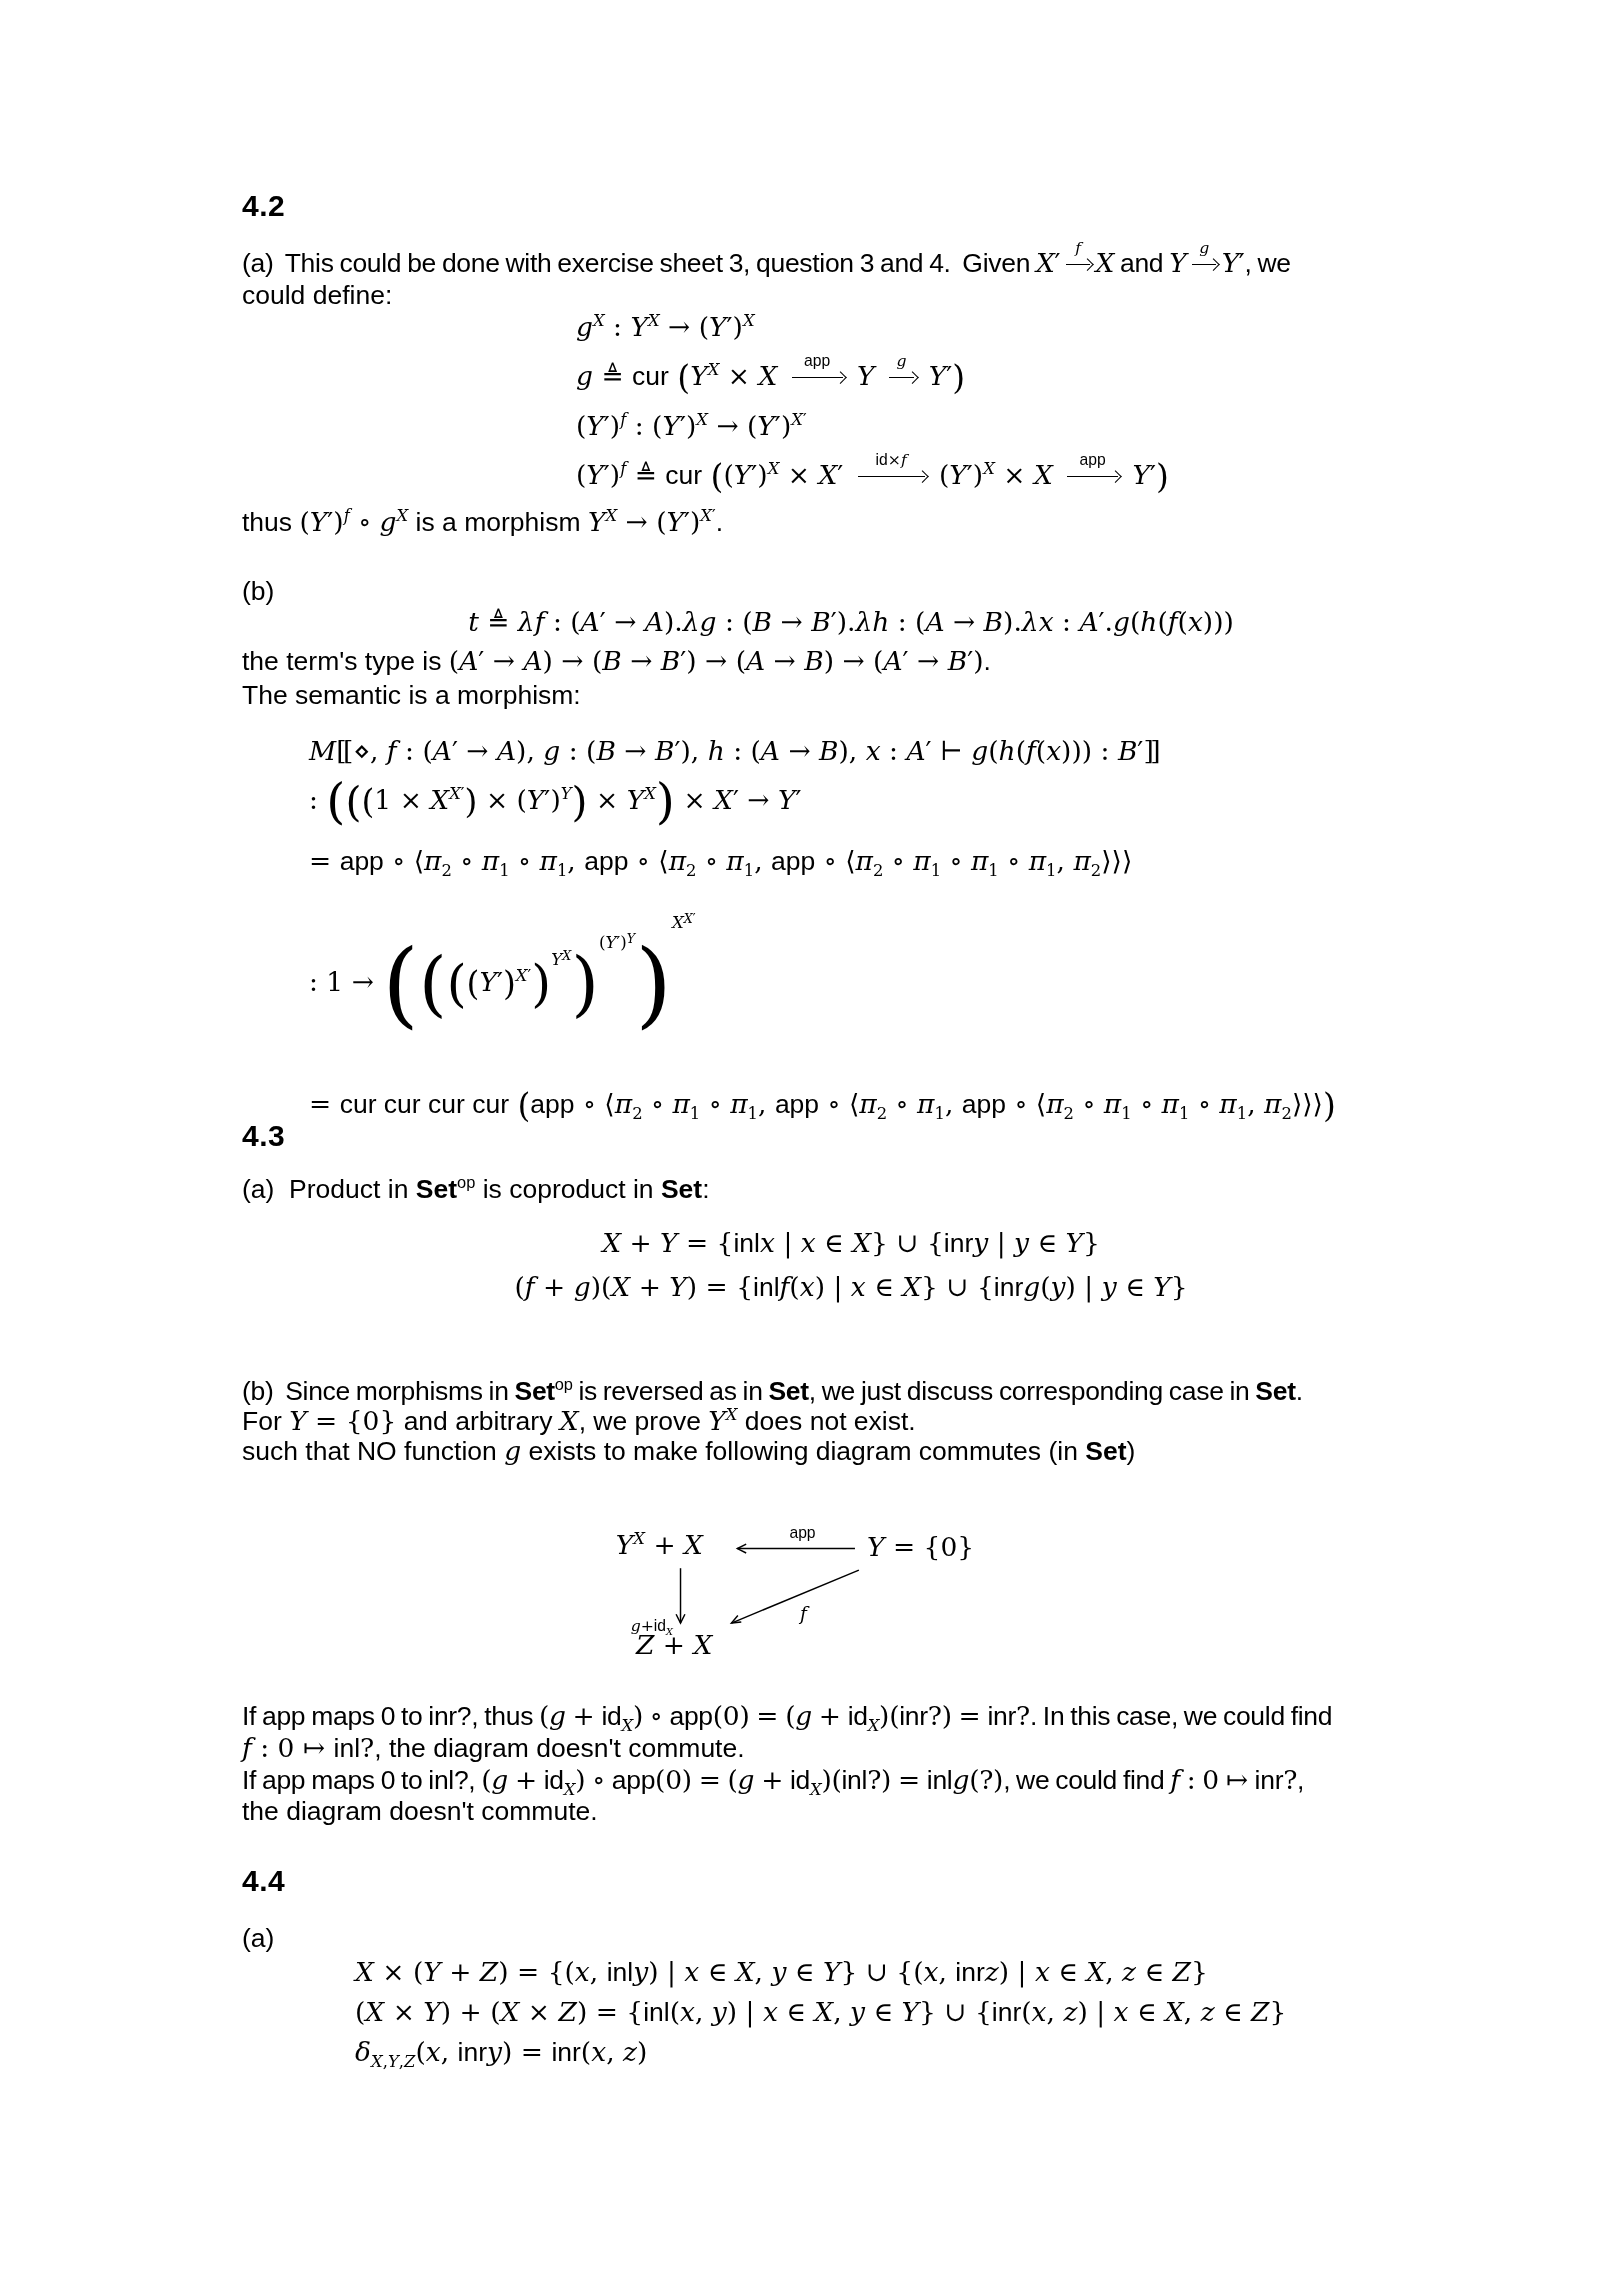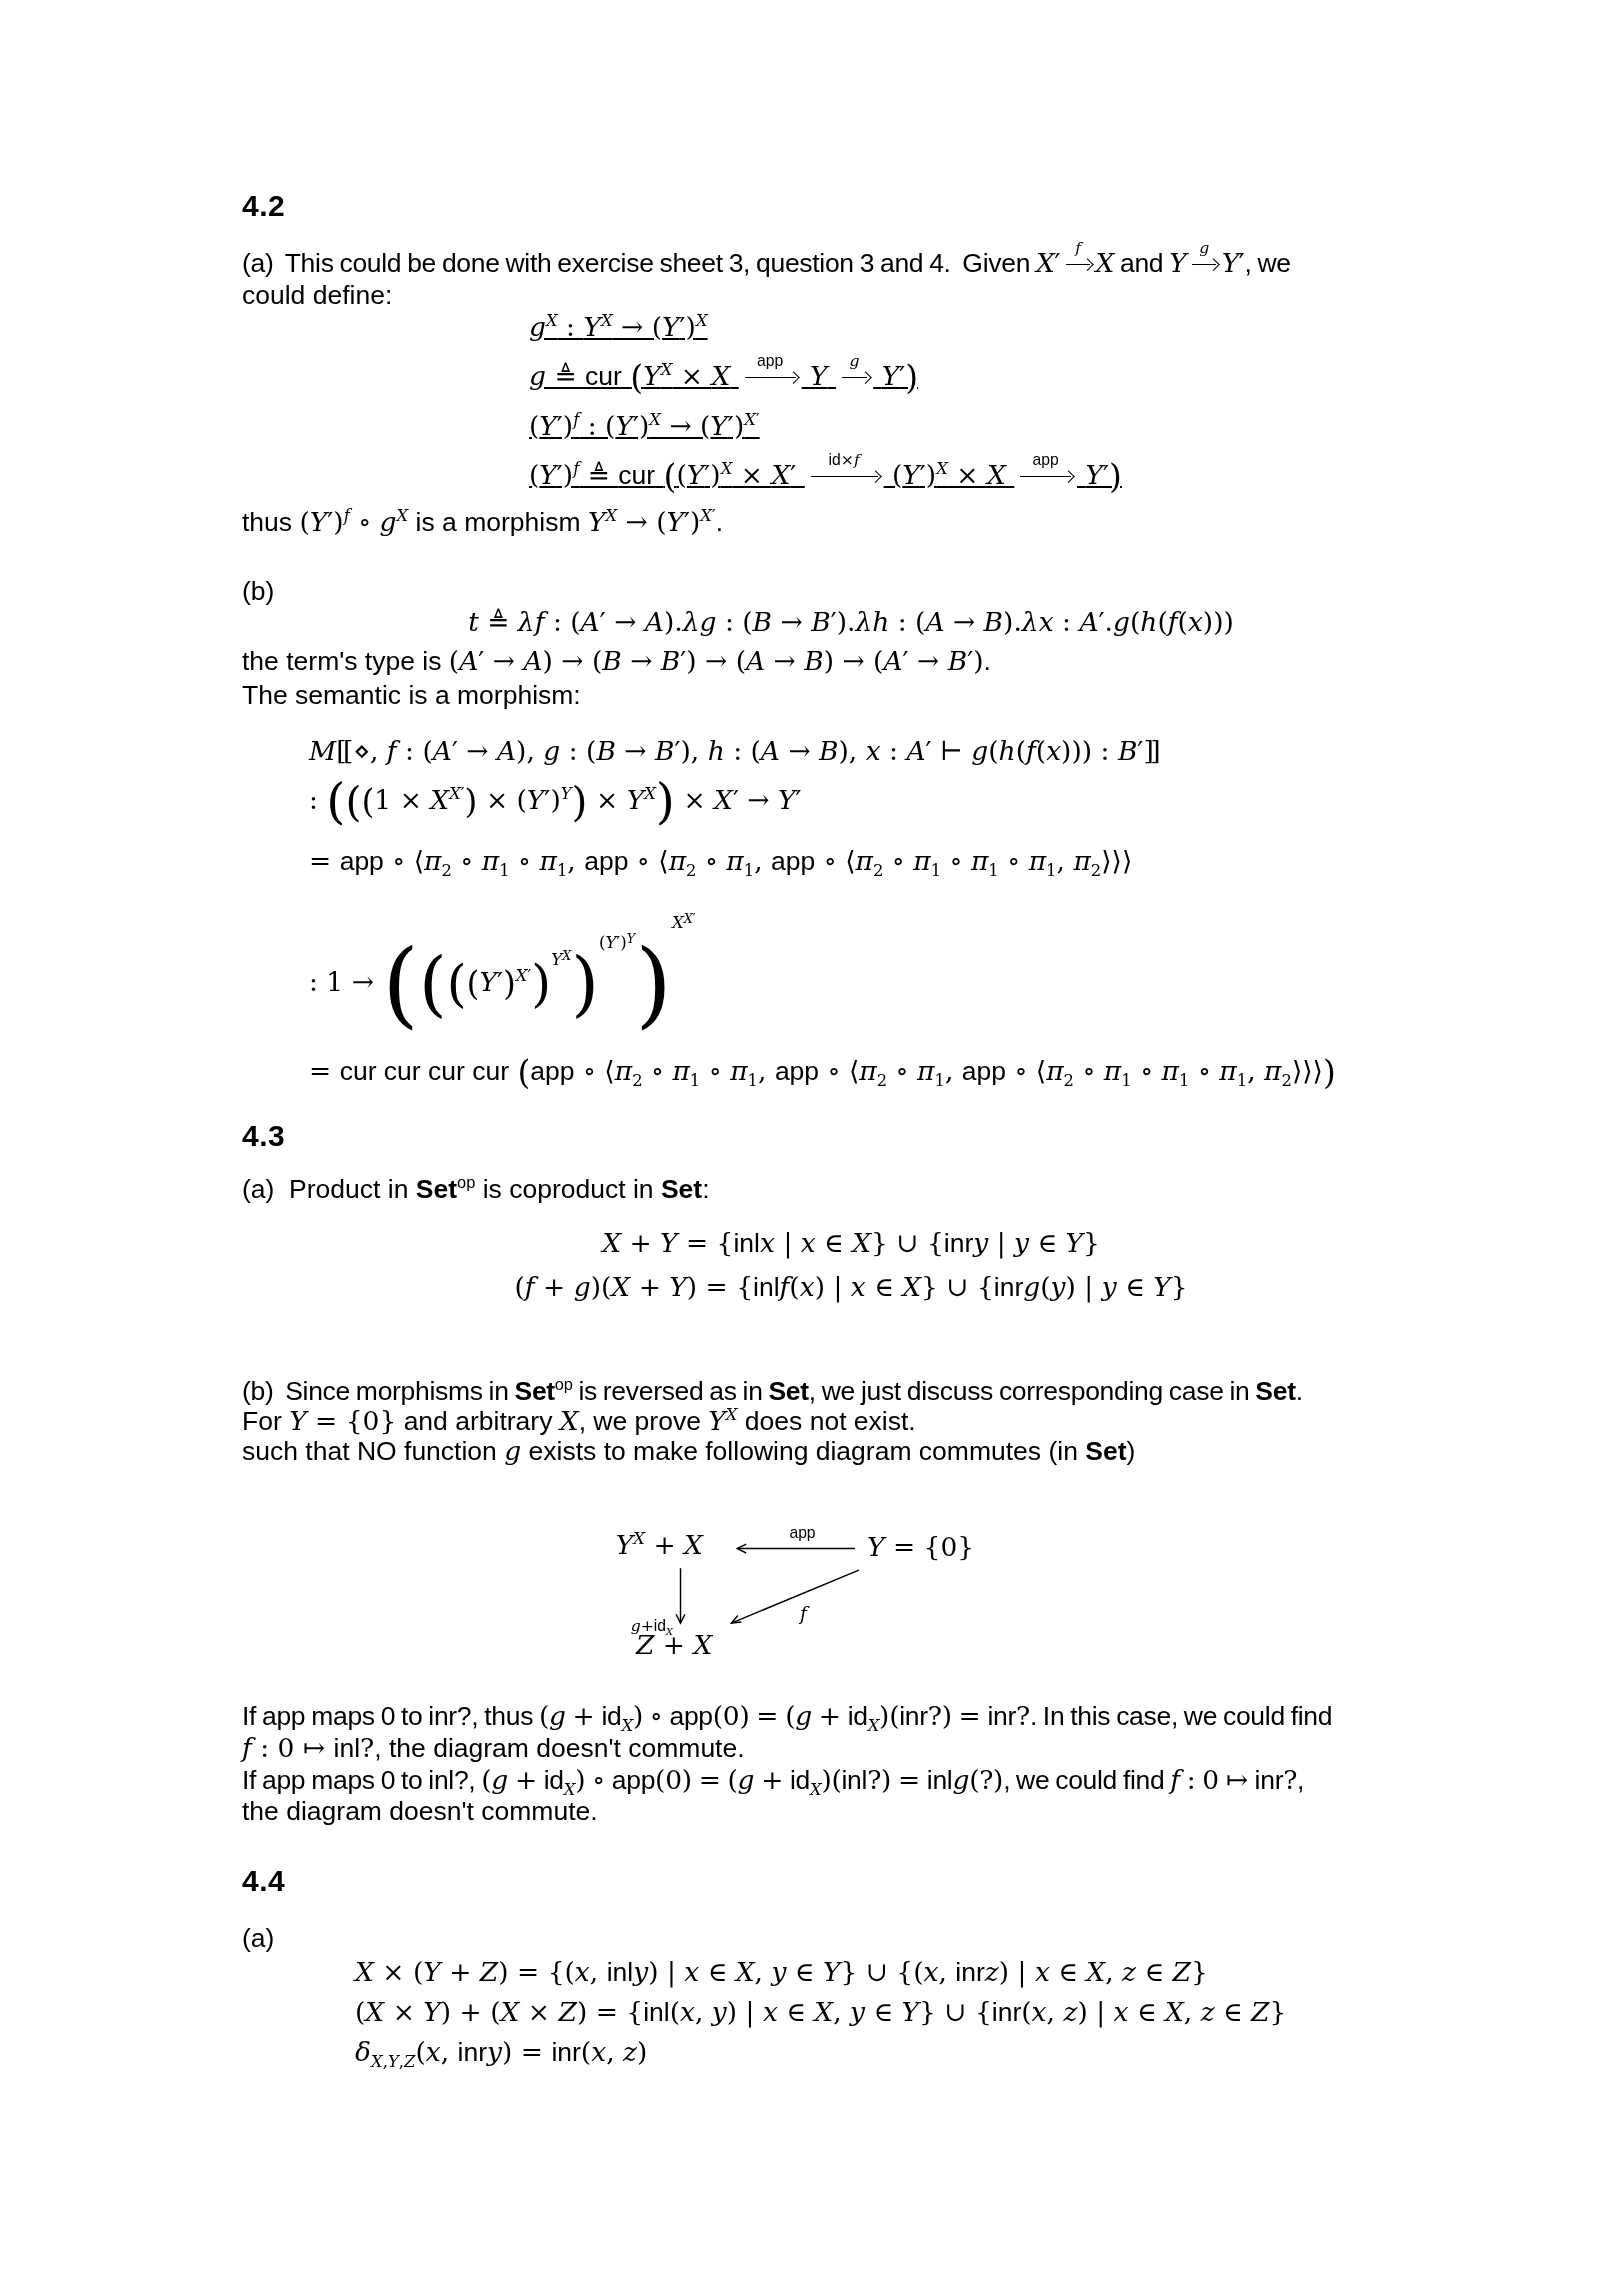--- a/index.html
+++ b/index.html
@@ -25,25 +25,25 @@
                   border-top:1.7px solid #000;border-right:1.7px solid #000;transform:rotate(45deg);}
   .lar .lab{position:absolute;left:50%;bottom:9.8px;transform:translateX(-50%);
             font-size:15.7px;line-height:1;font-family:"DejaVu Serif",serif;white-space:nowrap;}
   
   .p1,.p2,.p3,.q1,.q2,.q3,.q4{font-family:"DejaVu Serif",serif;font-style:normal;line-height:0;vertical-align:middle;}
   .p1{font-size:33px;} .p2{font-size:41px;} .p3{font-size:49px;}
   .q1{font-size:33px;} .q2{font-size:51px;} .q3{font-size:71px;} .q4{font-size:94px;}
   .ex{font-size:16.7px;line-height:0;} .ex2{font-size:12.7px;vertical-align:4.9px;line-height:0;}
   
   #h42{top:189px;} #p42a{top:247px;line-height:32px;}
-  #eq42a{top:302px;left:529px;width:auto;line-height:49px;text-decoration:underline;}
+  #eq42a{top:302px;left:576px;width:auto;line-height:49px;}
   #thus42{top:506px;} #lb42b{top:576px;}
   #eqt{top:606px;text-align:center;} #typeline{top:645px;} #semline{top:680px;}
   .mln{left:309px;width:auto;}
-  #m0{top:735px;} #m1{top:784px;} #m2{top:845px;} #m3{top:882px;} #m4{top:919px;} #m5{top:1055px;}
+  #m0{top:735px;} #m1{top:784px;} #m2{top:845px;} #m3{top:882px;} #m4{top:919px;} #m5{top:1088px;}
   #h43{top:1119px;} #p43a{top:1174px;}
   #eq43{top:1221px;text-align:center;line-height:43px;}
   #p43b{top:1376px;line-height:30px;}
   #diag{top:1519px;left:608px;width:392px;height:167px;}
   #p43c{top:1700px;line-height:31px;}
   #h44{top:1864px;} #lb44a{top:1923px;}
   #eq44{top:1952px;left:355px;width:auto;line-height:40px;}
   #pageno{top:2150px;left:0;width:1621px;text-align:center;font-size:21px;}
   
   #diag{position:absolute;}

